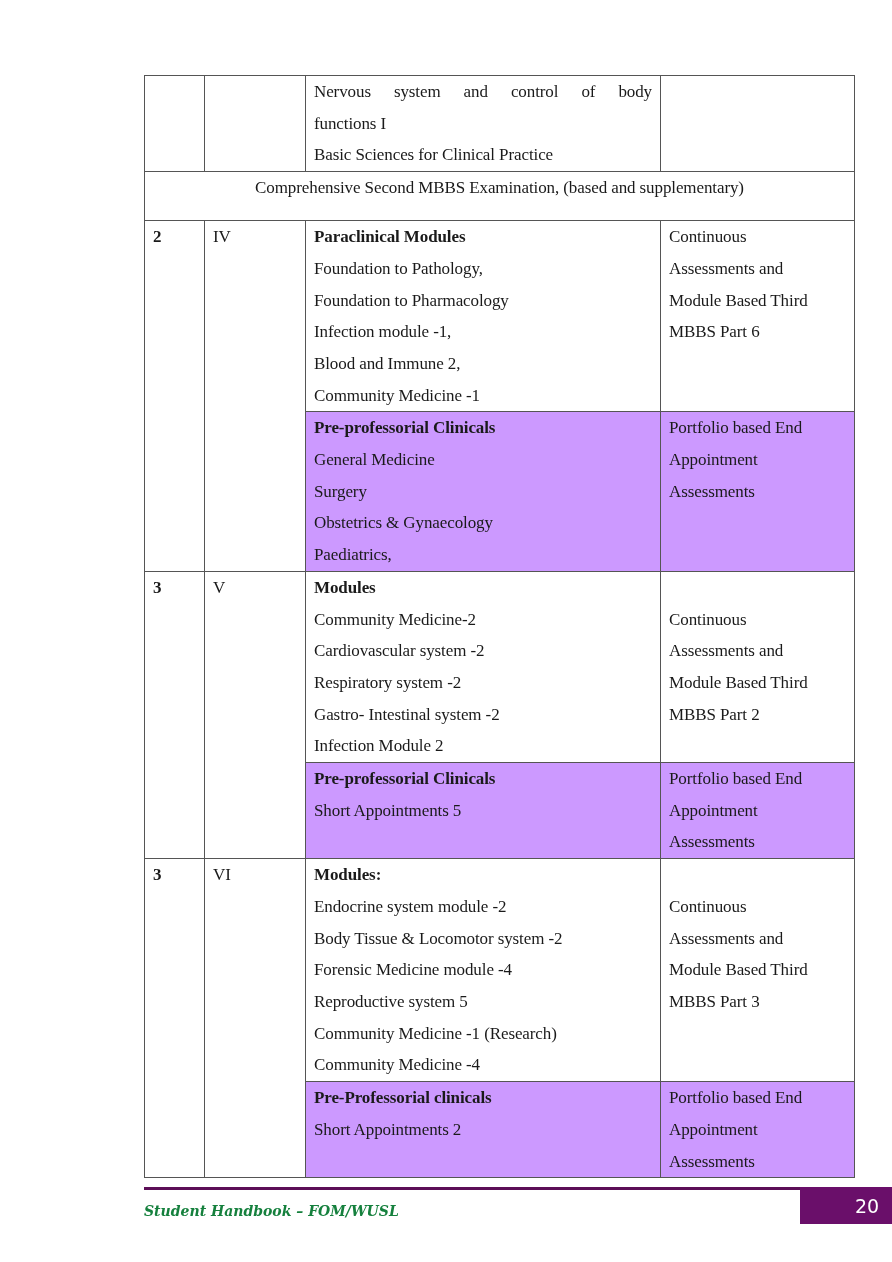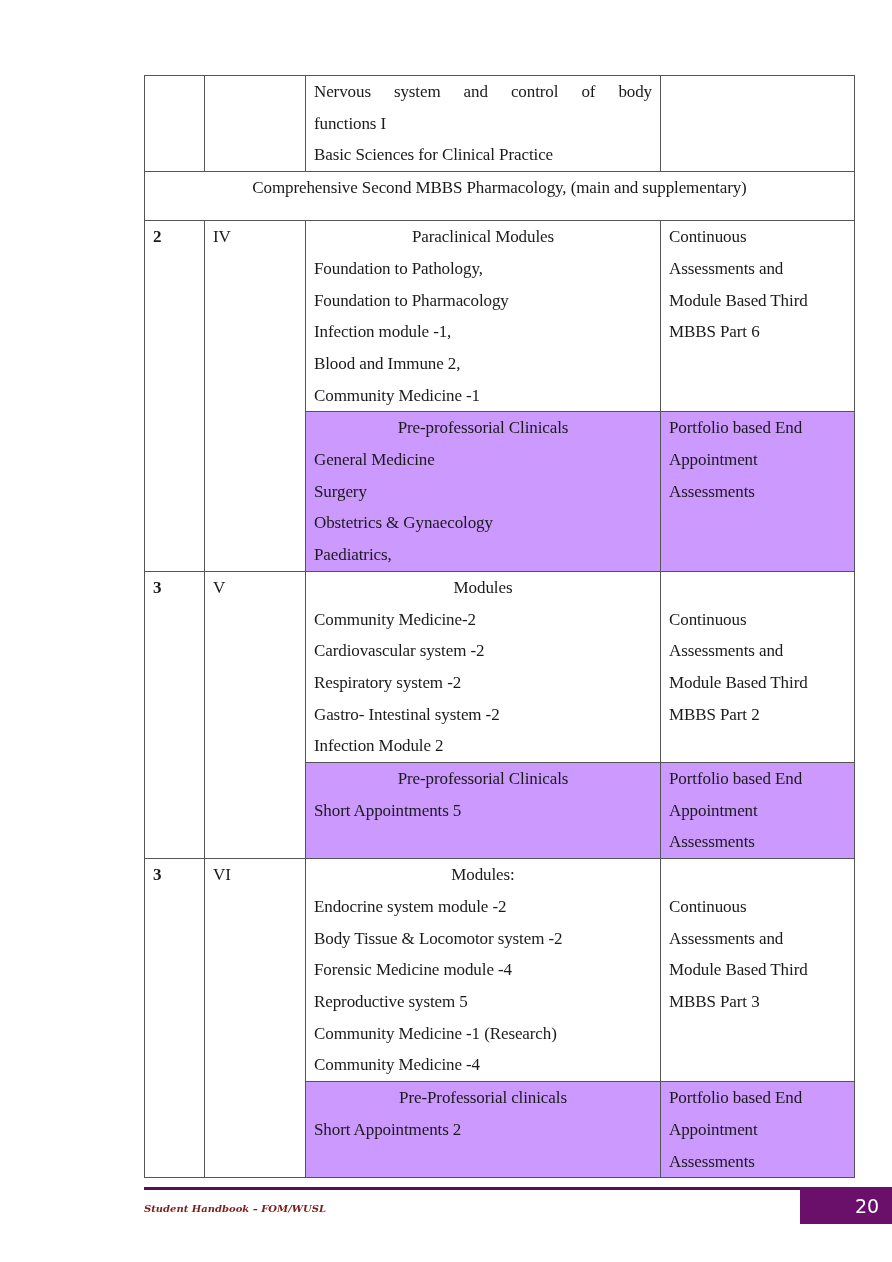--- a/index.html
+++ b/index.html
@@ -38,21 +38,21 @@
       font-size: 17px;
       letter-spacing: -0.1px;
     }
     col.c1 { width: 60px; }
     col.c2 { width: 101px; }
     col.c3 { width: 355px; }
     col.c4 { width: 194px; }
     td.year, td.sem { padding-top: 1px; }
     td.year { font-weight: bold; }
     .line { display: block; white-space: nowrap; }
-    .line.bold { font-weight: normal; text-align: center; }
+    .line.bold { font-weight: bold; }
     .line.justify { text-align: justify; text-align-last: justify; white-space: normal; }
     td.purple { background: #cc99ff; }
     td.exam {
       text-align: center;
       height: 48px;
       vertical-align: middle;
       line-height: 40px;
     }
     .spacer { display: block; height: 31.7px; }
     .footer-rule {
@@ -63,22 +63,22 @@
       height: 3px;
       background: #5c0f57;
     }
     .footer-title {
       position: absolute;
       left: 108px;
       top: 1203px;
       font-family: "DejaVu Serif", "Liberation Serif", serif;
       font-style: italic;
       font-weight: bold;
-      font-size: 10px;
-      color: #7f1d1d;
+      font-size: 14px;
+      color: #15803d;
     }
     .page-number {
       position: absolute;
       left: 764px;
       top: 1187px;
       width: 54px;
       height: 37px;
       background: #6a0f6a;
       color: #ffffff;
       font-family: "DejaVu Sans", "Liberation Sans", sans-serif;
@@ -108,21 +108,21 @@
         <td></td>
         <td>
           <span class="line justify">Nervous system and control of body</span>
           <span class="line">functions I</span>
           <span class="line">Basic Sciences for Clinical Practice</span>
         </td>
         <td></td>
       </tr>
 
       <tr>
-        <td colspan="4" class="exam">Comprehensive Second MBBS Pharmacology, (main and supplementary)</td>
+        <td colspan="4" class="exam">Comprehensive Second MBBS Examination, (based and supplementary)</td>
       </tr>
 
       <tr>
         <td rowspan="2" class="year">2</td>
         <td rowspan="2" class="sem">IV</td>
         <td>
           <span class="line bold">Paraclinical Modules</span>
           <span class="line">Foundation to Pathology,</span>
           <span class="line">Foundation to Pharmacology</span>
           <span class="line">Infection module -1,</span>

